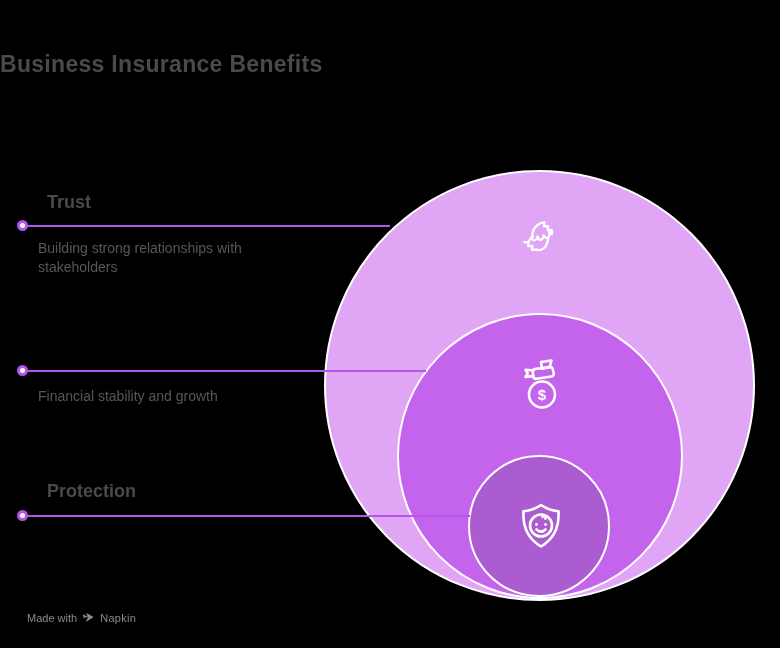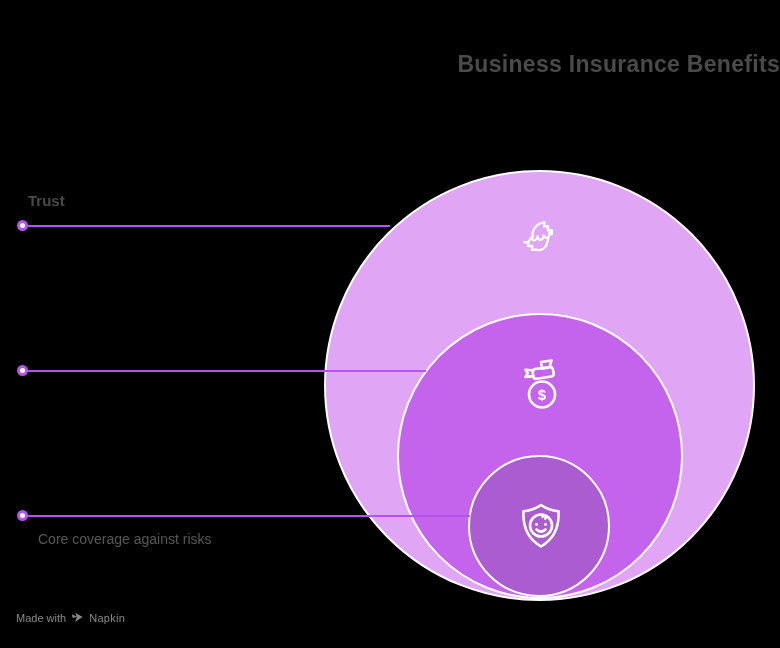--- a/index.html
+++ b/index.html
@@ -1,44 +1,44 @@
 <!DOCTYPE html>
 <html><head>
 <meta charset="utf-8">
 <style>
   html,body{margin:0;padding:0;background:#000;}
   #canvas{
     position:relative;width:780px;height:648px;background:#000;overflow:hidden;
     font-family:"Liberation Sans",sans-serif;
   }
   .title{
-    position:absolute;top:51px;left:0;width:780px;text-align:right;
+    position:absolute;top:51px;left:0;width:780px;text-align:left;
     font-size:23px;font-weight:bold;color:#4a4a4a;letter-spacing:.3px;
   }
   .circle{position:absolute;border-radius:50%;border:2px solid #fff;box-sizing:border-box;}
   .circle.outer{left:324px;top:170px;width:431px;height:431px;background:#e0a6f5;}
   .circle.middle{left:397px;top:313px;width:286px;height:286px;background:#c463ec;}
   .circle.inner{left:468px;top:455px;width:142px;height:142px;background:#aa5cd0;}
   .icon{position:absolute;}
   .icon.handshake{left:512px;top:210px;}
   .icon.moneybag{left:515px;top:358px;}
   .icon.shield{left:513px;top:500px;}
   .label-heading{
-    position:absolute;left:28px;font-size:15px;font-weight:bold;color:#4a4a4a;
+    position:absolute;left:47px;font-size:18px;font-weight:bold;color:#4a4a4a;
   }
   .label-desc{
     position:absolute;left:38px;font-size:14px;color:#575757;line-height:1.35;
   }
   .connector{position:absolute;left:22px;height:2px;background:#b554ec;}
   .connector-dot{
     position:absolute;left:17px;width:11px;height:11px;border-radius:50%;
     border:3px solid #b554ec;background:#fff;box-sizing:border-box;
   }
   .footer{
-    position:absolute;left:16px;top:611px;display:flex;align-items:center;gap:5px;
+    position:absolute;left:27px;top:611px;display:flex;align-items:center;gap:5px;
     font-size:11px;color:#8a8a8a;
   }
   .footer .brand{font-weight:normal;letter-spacing:.3px;}
 </style>
 </head>
 <body>
 
 <div id="canvas">
 
   <div class="title">Business Insurance Benefits</div>
@@ -77,27 +77,29 @@
       <path d="M29.5 16.8 c1.8 -1.6 3.8 -0.4 2.8 1.8"></path>
       <path d="M23.5 29.5 c2.8 2.6 6.2 2.6 9 0"></path>
     </g>
     <circle cx="23.5" cy="24.5" r="1.4" fill="#fff"></circle>
     <circle cx="32.5" cy="24.5" r="1.4" fill="#fff"></circle>
   </svg>
 
   <div class="label-heading" style="top:192px">Trust</div>
   <div class="connector" style="top:225px;width:368px"></div>
   <div class="connector-dot" style="top:220px"></div>
+  <div class="label-desc" style="top:239px;width:255px">Building strong relationships with stakeholders</div>
 
   <div class="connector" style="top:370px;width:404px"></div>
   <div class="connector-dot" style="top:365px"></div>
+  <div class="label-desc" style="top:387px;width:300px">Financial stability and growth</div>
 
+  <div class="label-heading" style="top:481px">Protection</div>
   <div class="connector" style="top:515px;width:448px"></div>
   <div class="connector-dot" style="top:510px"></div>
-  <div class="label-desc" style="top:530px;width:300px">Core coverage against risks</div>
 
   <div class="footer">
     <span>Made with</span>
     <svg width="13" height="13" viewBox="0 0 14 14">
       <path d="M1 3.5 L6.5 6.3 L1.8 7.6 Z" fill="#8a8a8a"></path>
       <path d="M4.5 1.8 L12.5 6.5 L4.2 11.8 L6.3 6.8 Z" fill="#8a8a8a"></path>
     </svg>
     <span class="brand">Napkin</span>
   </div>
 

